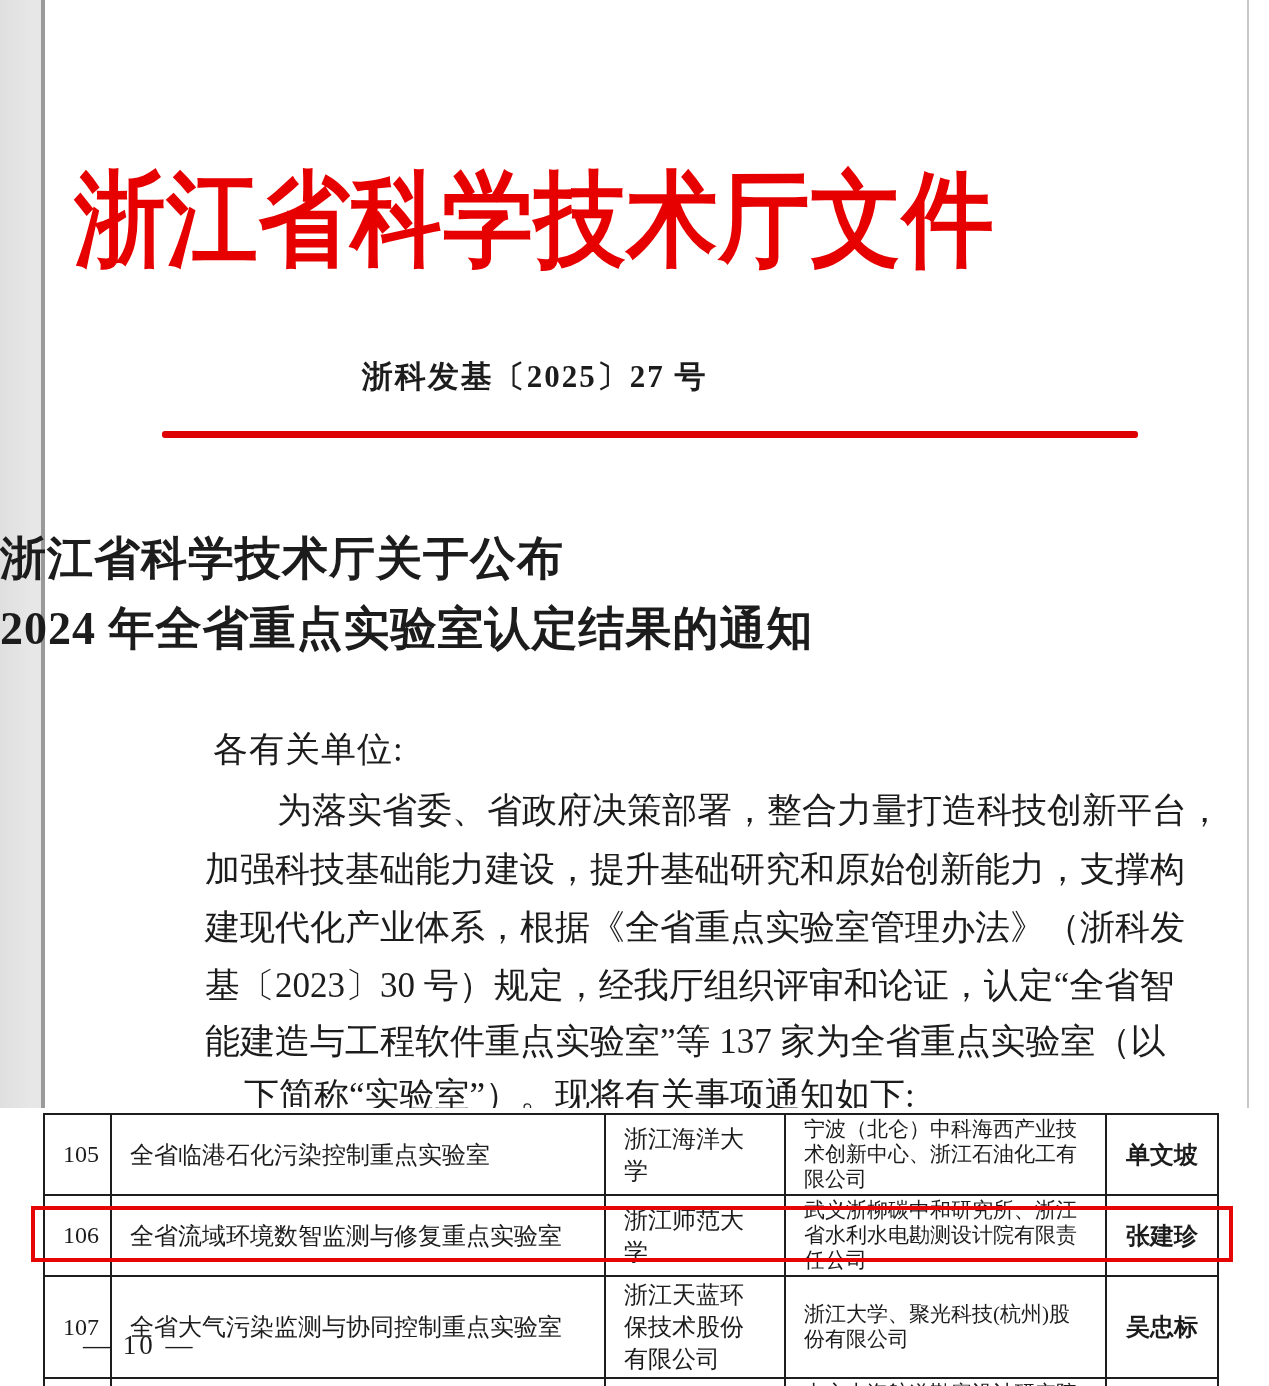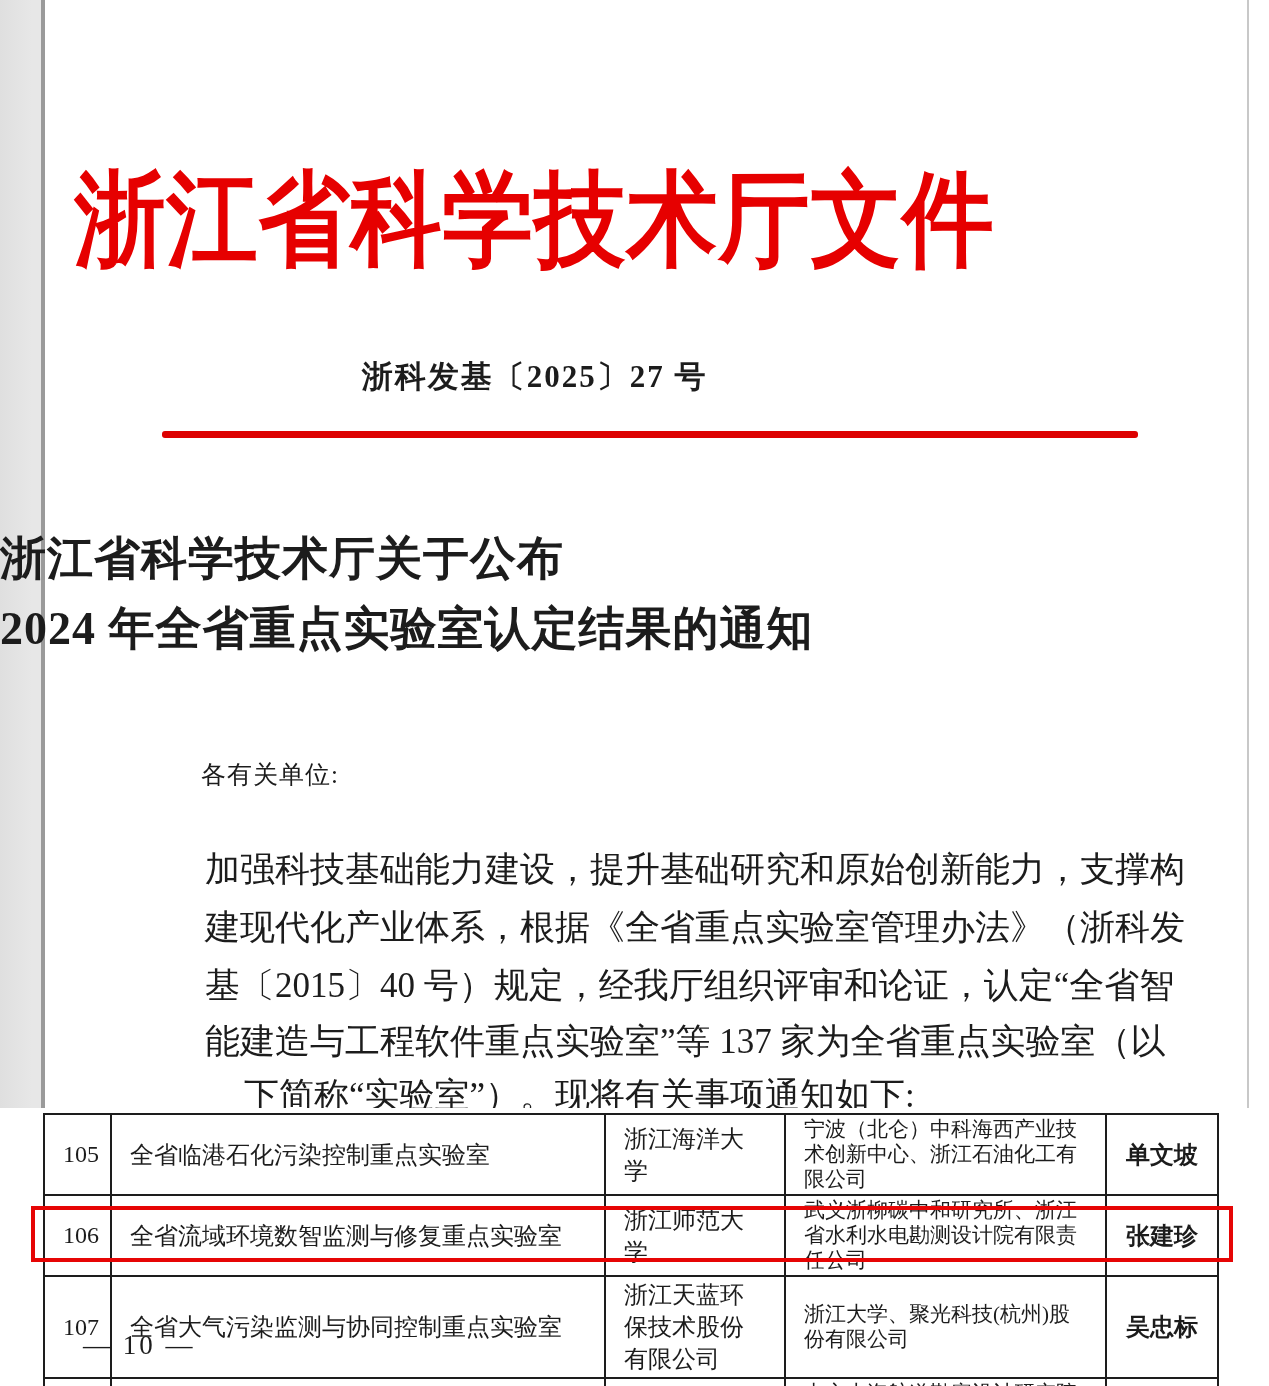--- a/index.html
+++ b/index.html
@@ -37,22 +37,22 @@
   }
   .red-rule {
     position:absolute; left:162px; top:431px; width:976px; height:7px;
     background:#dd0101; border-radius:3px;
   }
   .notice-title { position:absolute; left:0; right:0; text-align:left;
     font-size:46px; font-weight:700; letter-spacing:1px; white-space:nowrap; }
   .notice-title.l1 { top:528px; }
   .notice-title.l2 { top:598px; }
   .salutation {
-    position:absolute; left:201px; top:726px;
-    font-size:25px; letter-spacing:1px;margin-top:32px;
+    position:absolute; left:213px; top:726px;
+    font-size:35px; letter-spacing:1px;
   }
   .body-line {
     position:absolute; left:205px; width:902px;
     font-size:35px; letter-spacing:0px;
     white-space:nowrap;
     text-align:justify; text-align-last:justify;
   }
   .body-line.indent { padding-left:72px; }
   .body-line.last { text-align-last:left; }
   
@@ -99,23 +99,24 @@
 
   <div class="doc-number">浙科发基〔2025〕27 号</div>
 
   <div class="red-rule"></div>
 
   <div class="notice-title l1">浙江省科学技术厅关于公布</div>
   <div class="notice-title l2">2024 年全省重点实验室认定结果的通知</div>
 
   <div class="salutation">各有关单位:</div>
 
+  <div class="body-line indent" style="top:787px;">为落实省委、省政府决策部署，整合力量打造科技创新平台，</div>
   <div class="body-line" style="top:846px;">加强科技基础能力建设，提升基础研究和原始创新能力，支撑构</div>
   <div class="body-line" style="top:904px;">建现代化产业体系，根据《全省重点实验室管理办法》（浙科发</div>
-  <div class="body-line" style="top:962px;">基〔2015〕40 号）规定，经我厅组织评审和论证，认定“全省智</div>
+  <div class="body-line" style="top:962px;">基〔2023〕30 号）规定，经我厅组织评审和论证，认定“全省智</div>
   <div class="body-line" style="top:1018px;">能建造与工程软件重点实验室”等 137 家为全省重点实验室（以</div>
   <div class="body-line last" style="top:1072px;margin-left:39px;">下简称“实验室”）。现将有关事项通知如下:</div>
 </div>
 
 <div class="bottom-section">
   <table class="labs">
     <colgroup>
       <col style="width:67px">
         <col style="width:494px">
         <col style="width:180px">

